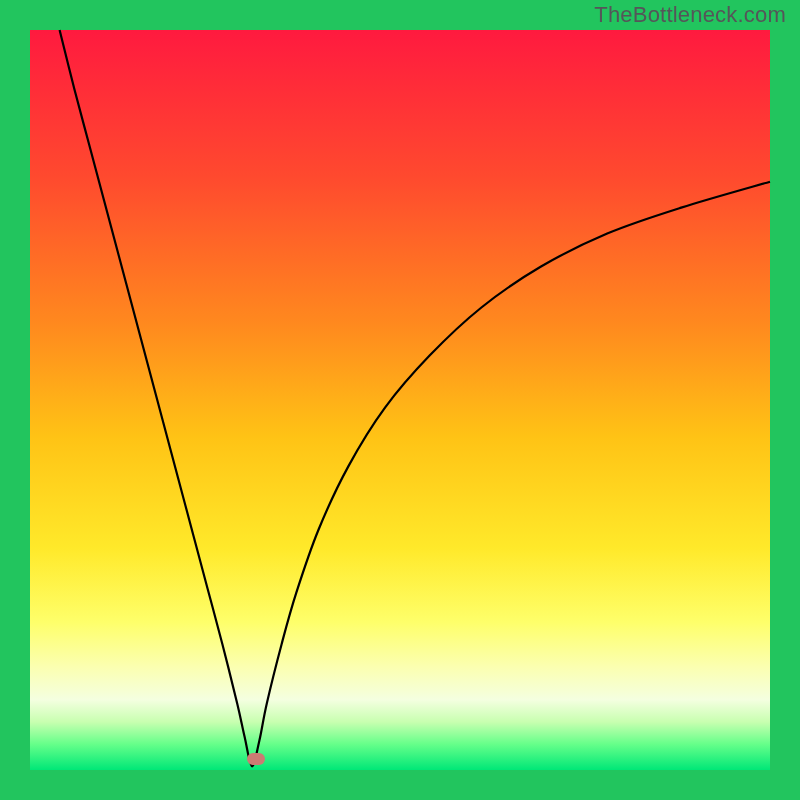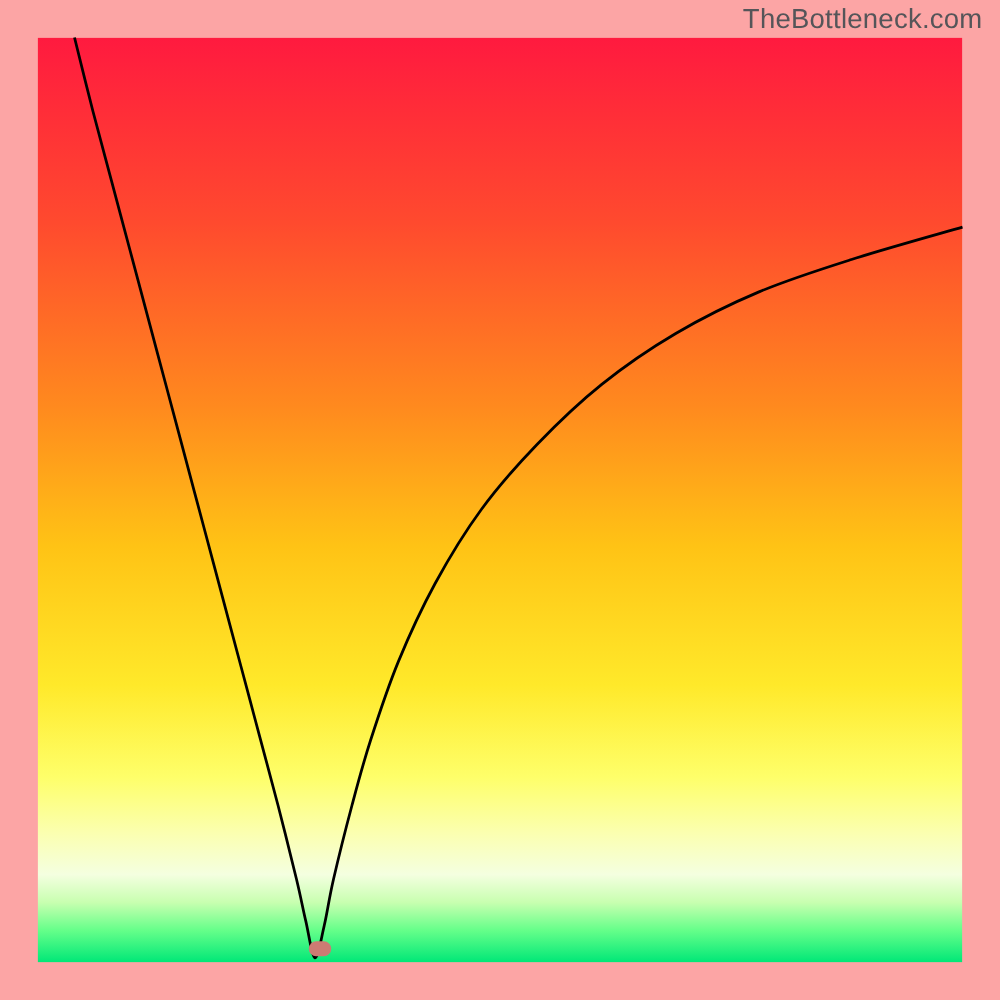--- a/index.html
+++ b/index.html
@@ -8,21 +8,21 @@
     width: 800px;
     height: 800px;
     background: #000;
     overflow: hidden;
     font-family: Arial, Helvetica, sans-serif;
   }
   .stage {
     position: relative;
     width: 800px;
     height: 800px;
-    background: #fca5a5;
+    background: #22c55e;
   }
   .watermark {
     position: absolute;
     top: 2px;
     right: 14px;
     color: #555559;
     font-size: 22px;
     font-weight: 500;
     letter-spacing: 0.2px;
     z-index: 20;

